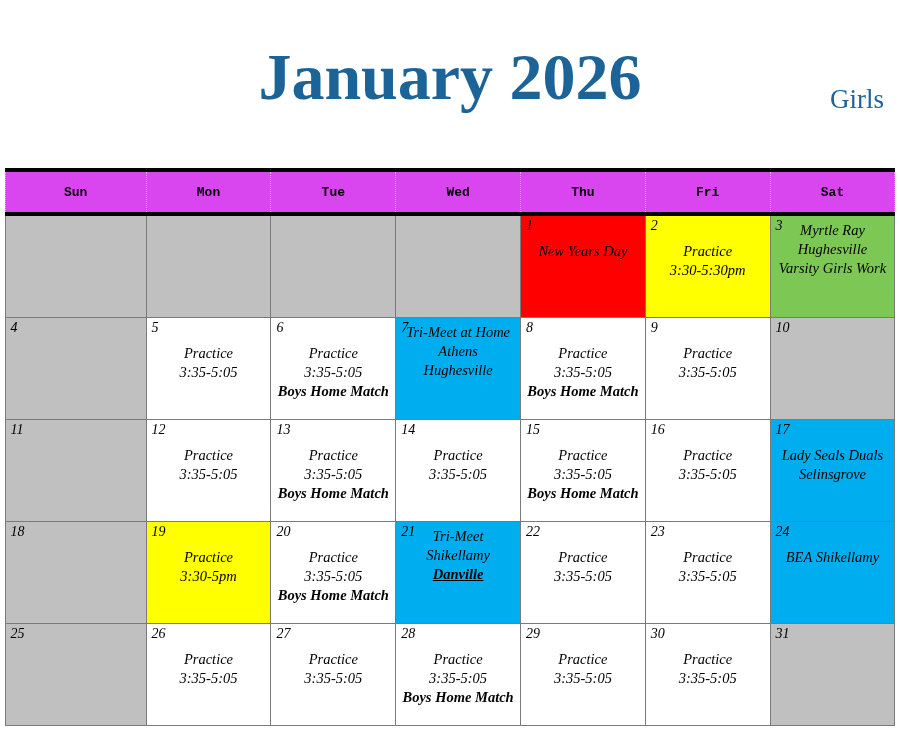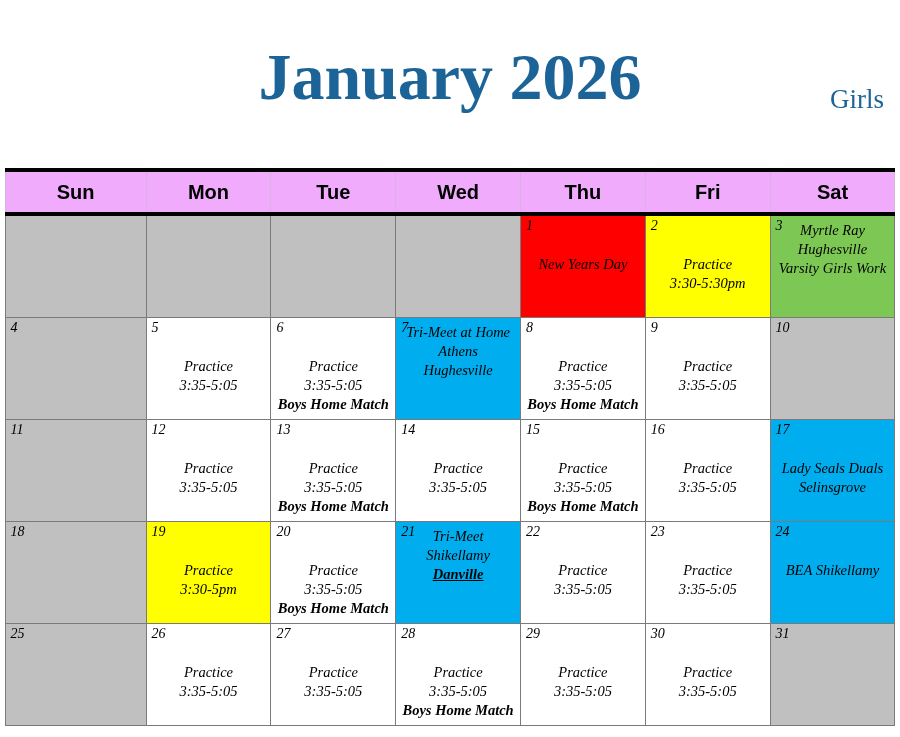--- a/index.html
+++ b/index.html
@@ -48,27 +48,27 @@
     width: 890px;
     margin: 0 auto;
     border-collapse: collapse;
     table-layout: fixed;
   }
   #calendar col.col-sun { width: 141px; }
   #calendar col.col-day { width: 124.8px; }
 
   thead th {
     height: 40px;
-    font-family: Liberation Sans, sans-serif;
-    font-size: 20px;
+    font-family: Liberation Mono, monospace;
+    font-size: 13px;
     font-weight: bold;
     color: #000000;
     text-align: center;
     vertical-align: middle;
-    background: #f0abfc;
+    background: #d946ef;
     border-top: 4px solid #000000;
     border-bottom: 4px solid #000000;
     border-left: 1px dotted #bdbdbd;
     border-right: 1px dotted #bdbdbd;
     padding: 0;
   }
   thead th:first-child { border-left: 1px dotted #bdbdbd; }
 
   tbody td {
     height: 101px;
@@ -90,21 +90,21 @@
     position: absolute;
     top: 2px;
     left: 5px;
     font-family: "Liberation Serif", serif;
     font-style: italic;
     font-size: 14px;
     color: #000000;
     line-height: 1.1;
   }
   .cell-body {
-    padding-top: 39px;
+    padding-top: 26px;
     text-align: center;
     font-family: "Liberation Serif", serif;
     font-style: italic;
     font-size: 14.5px;
     line-height: 1.32;
     color: #000000;
   }
   .cell-body .line { display: block; white-space: nowrap; }
   .cell-body .line.bold {
     font-weight: bold;

